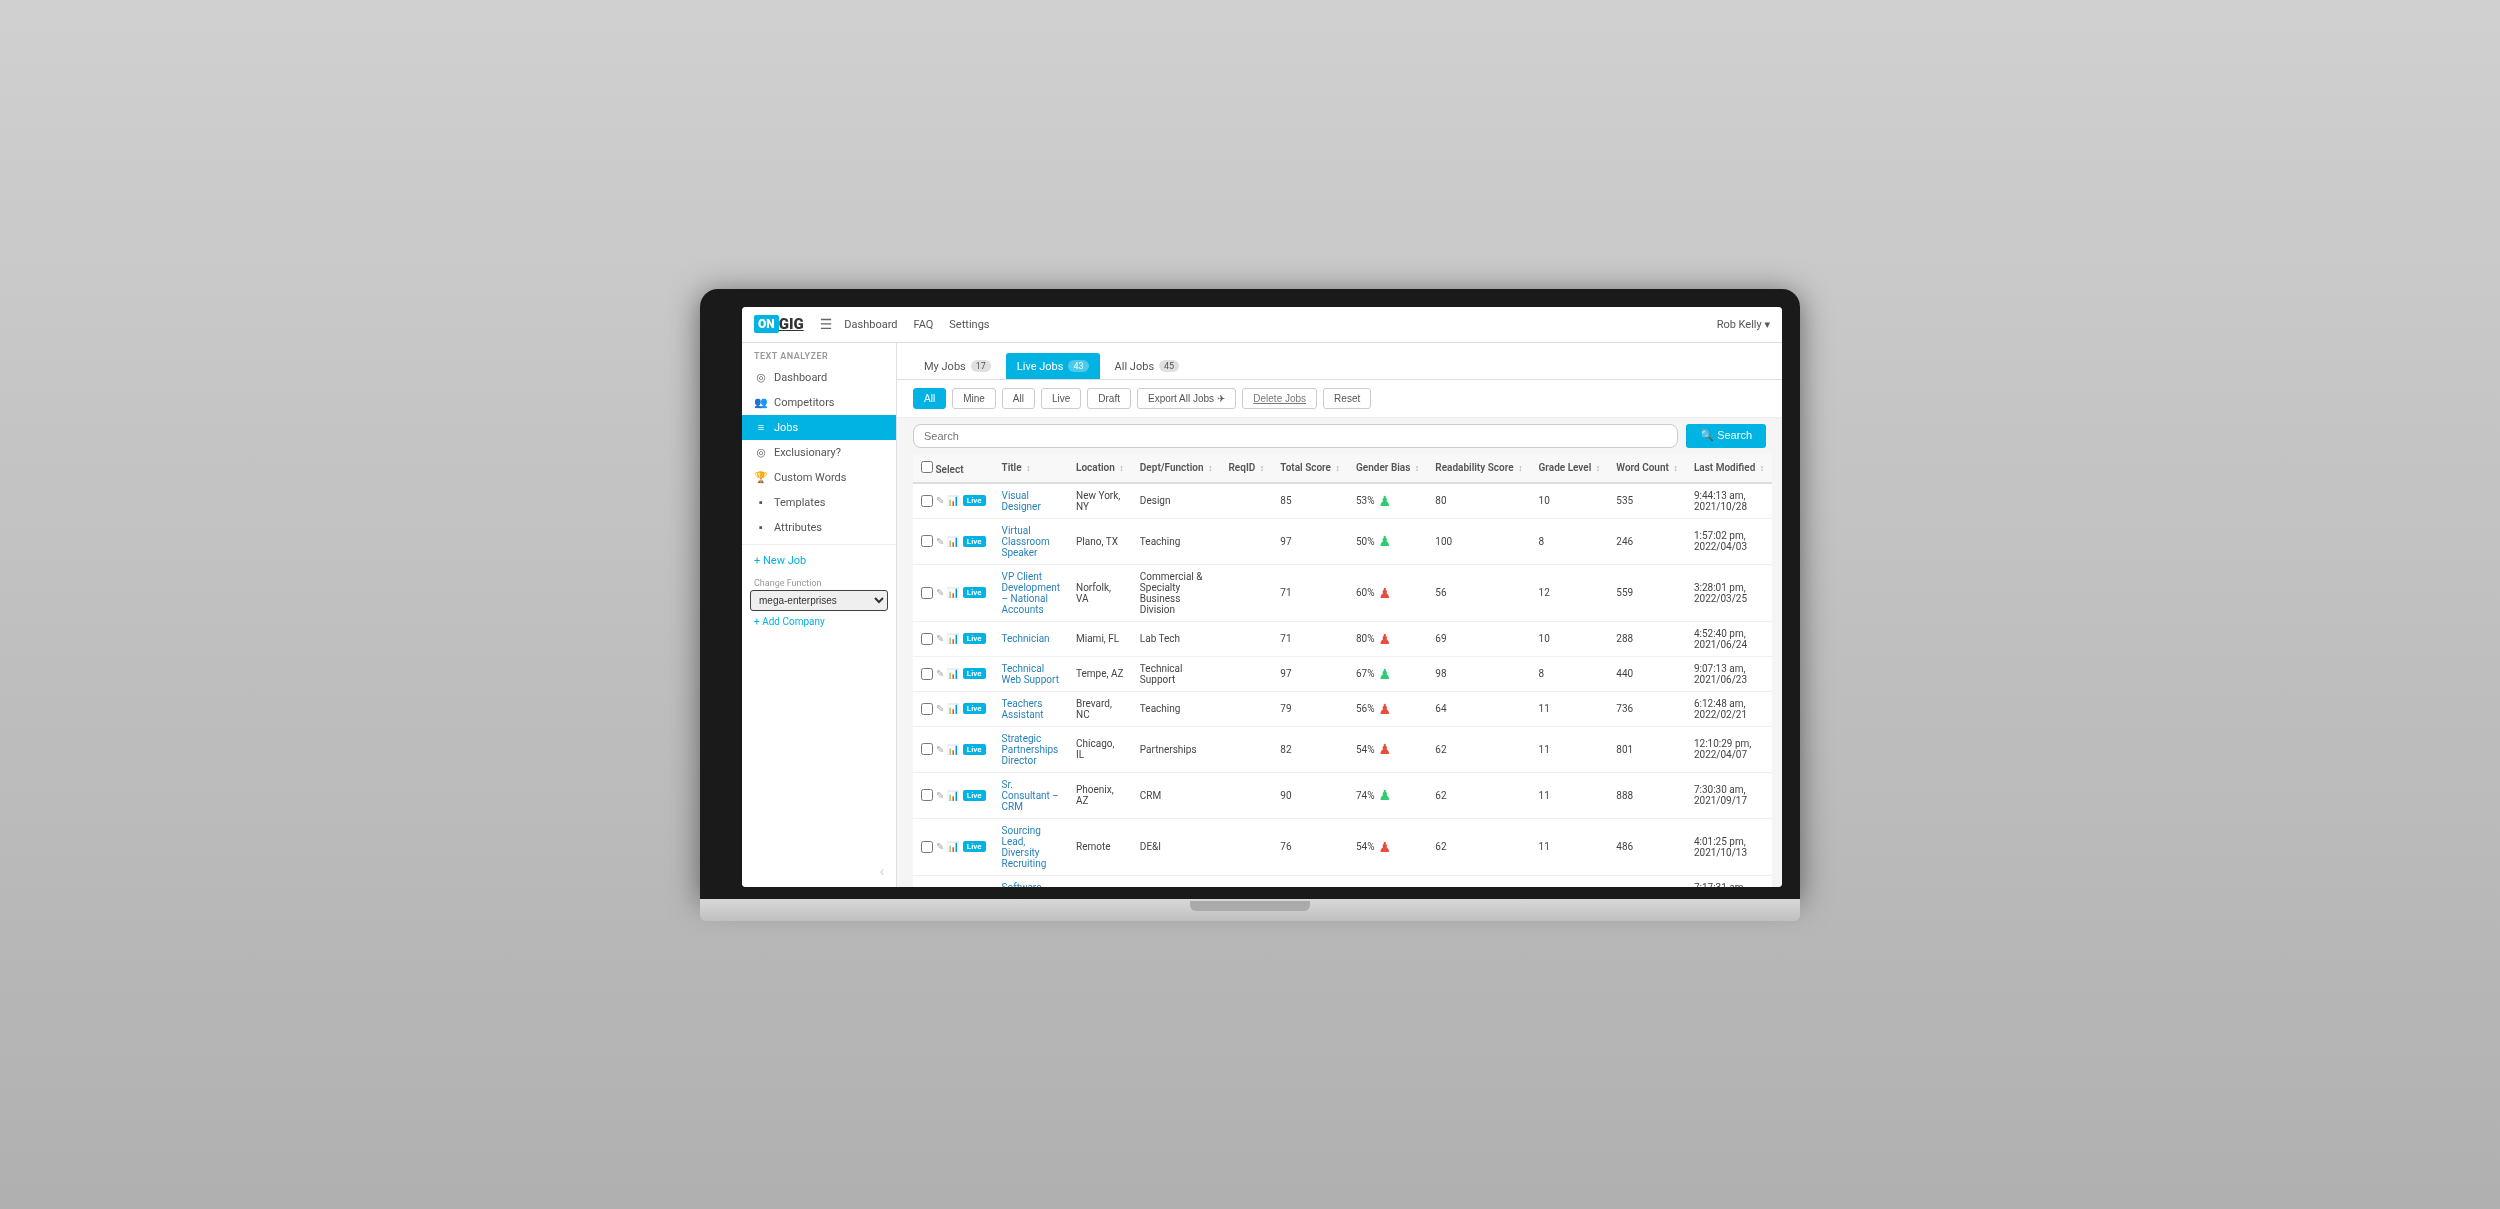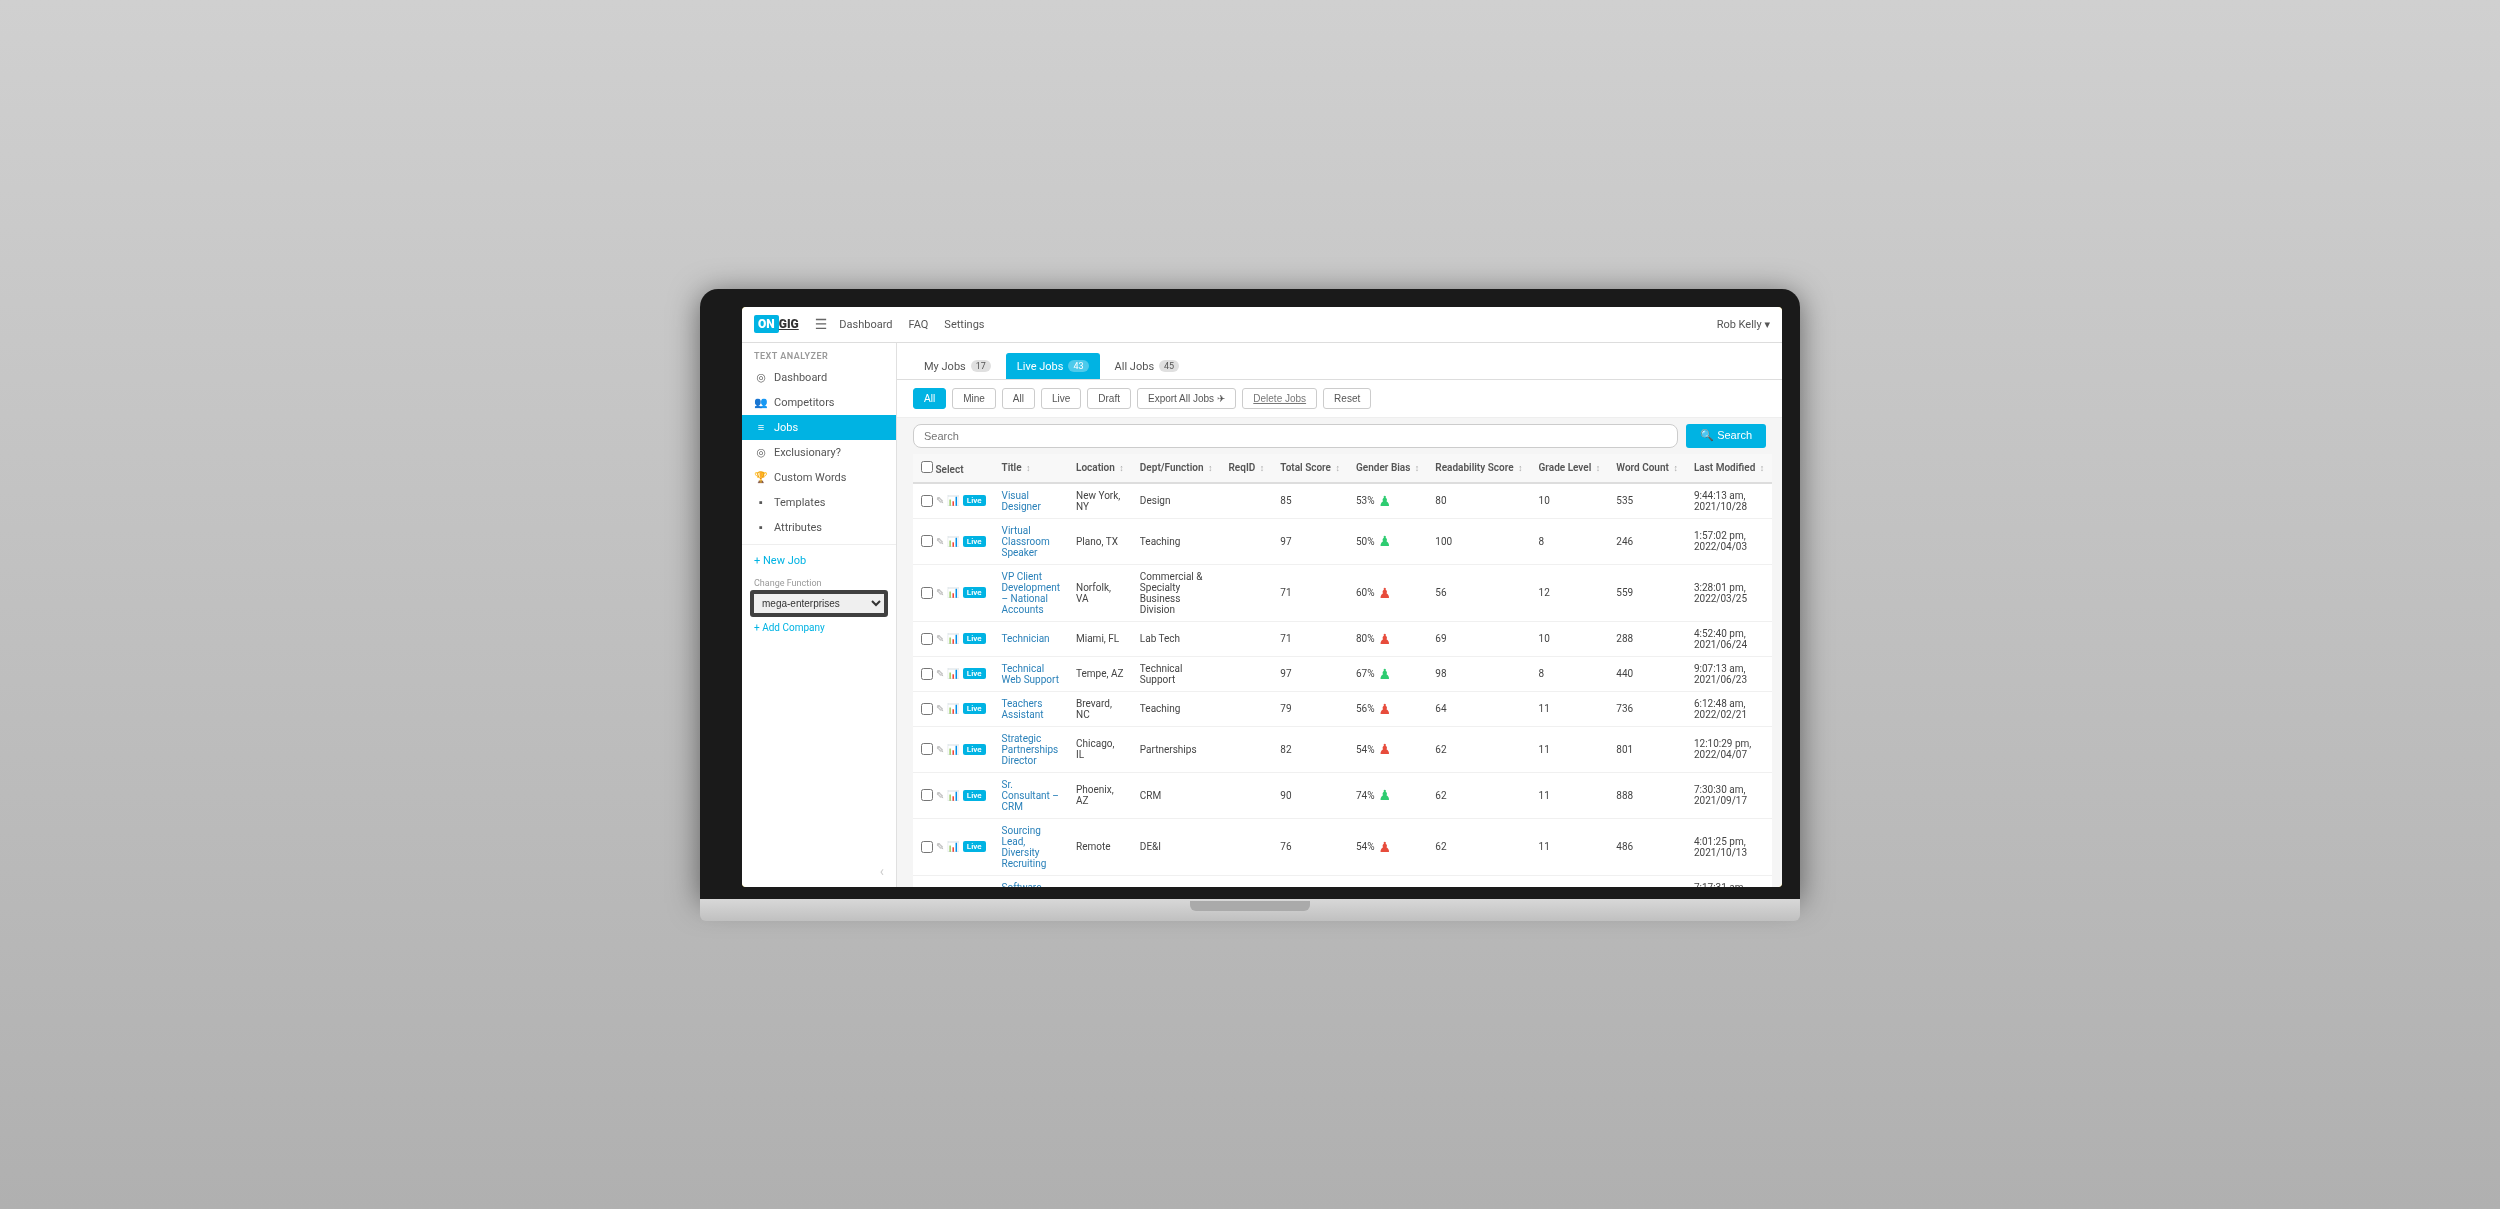--- a/index.html
+++ b/index.html
@@ -58,21 +58,21 @@
       align-items: center;
       padding: 0 12px;
       flex-shrink: 0;
     }
     .top-nav .logo {
       display: flex;
       align-items: center;
       margin-right: 16px;
     }
     .logo-on { background: #00b3e3; color: #fff; font-weight: 900; font-size: 12px; padding: 2px 4px; border-radius: 2px; }
-    .logo-gig { color: #333; font-weight: 900; font-size: 12px; text-decoration: underline; }
+    .logo-gig { color: #333; font-weight: 900; font-size: 15px; text-decoration: underline; }
     .hamburger { color: #666; font-size: 14px; margin-right: 12px; cursor: pointer; }
     .nav-links { display: flex; gap: 16px; }
     .nav-link { color: #555; font-size: 11px; text-decoration: none; cursor: pointer; }
     .top-nav-right { margin-left: auto; color: #555; font-size: 11px; }
 
     
     .main-layout {
       display: flex;
       flex: 1;
       overflow: hidden;
@@ -116,21 +116,21 @@
       color: #00b3e3;
       cursor: pointer;
       gap: 5px;
       font-size: 11px;
     }
     .change-company-label { font-size: 9px; color: #999; padding: 6px 12px 2px; }
     .company-select {
       margin: 0 8px;
       font-size: 10px;
       padding: 3px 4px;
-      border: 4px solid #404040;
+      border: 1px solid #404040;
       border-radius: 3px;
       width: calc(100% - 16px);
       color: #333;
     }
     .add-company-btn {
       display: flex;
       align-items: center;
       gap: 4px;
       padding: 5px 12px;
       color: #00b3e3;

